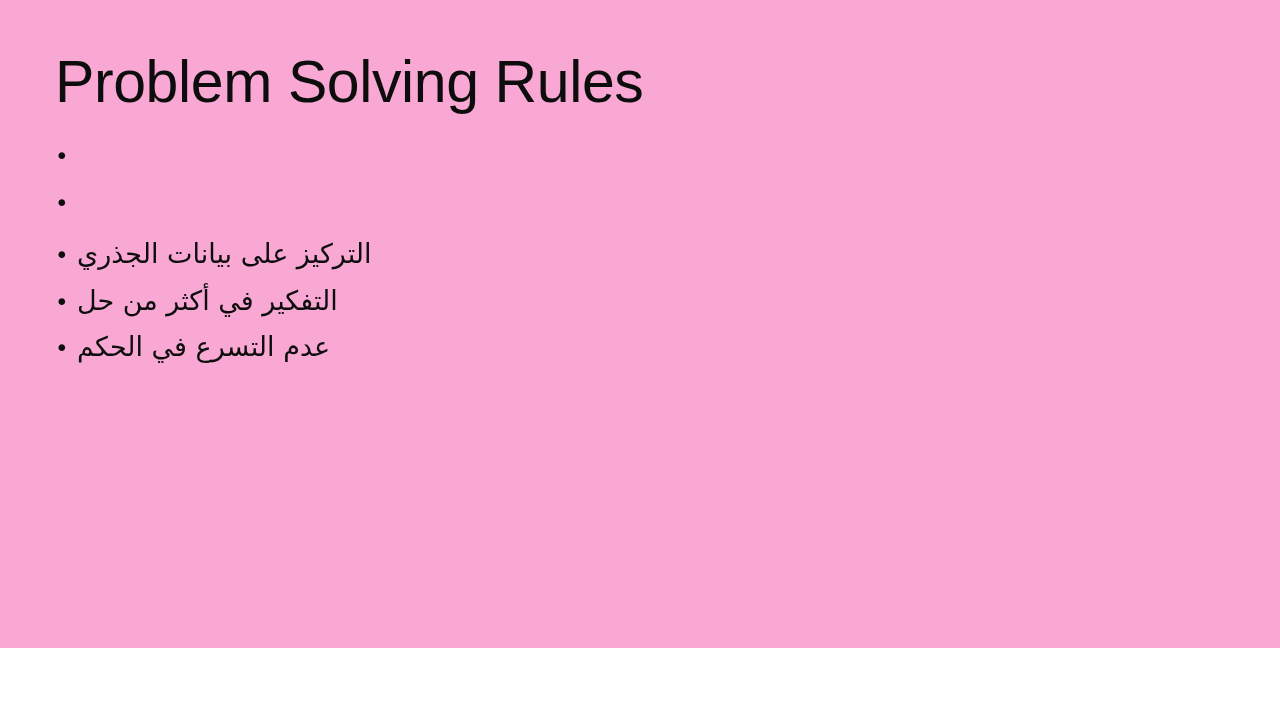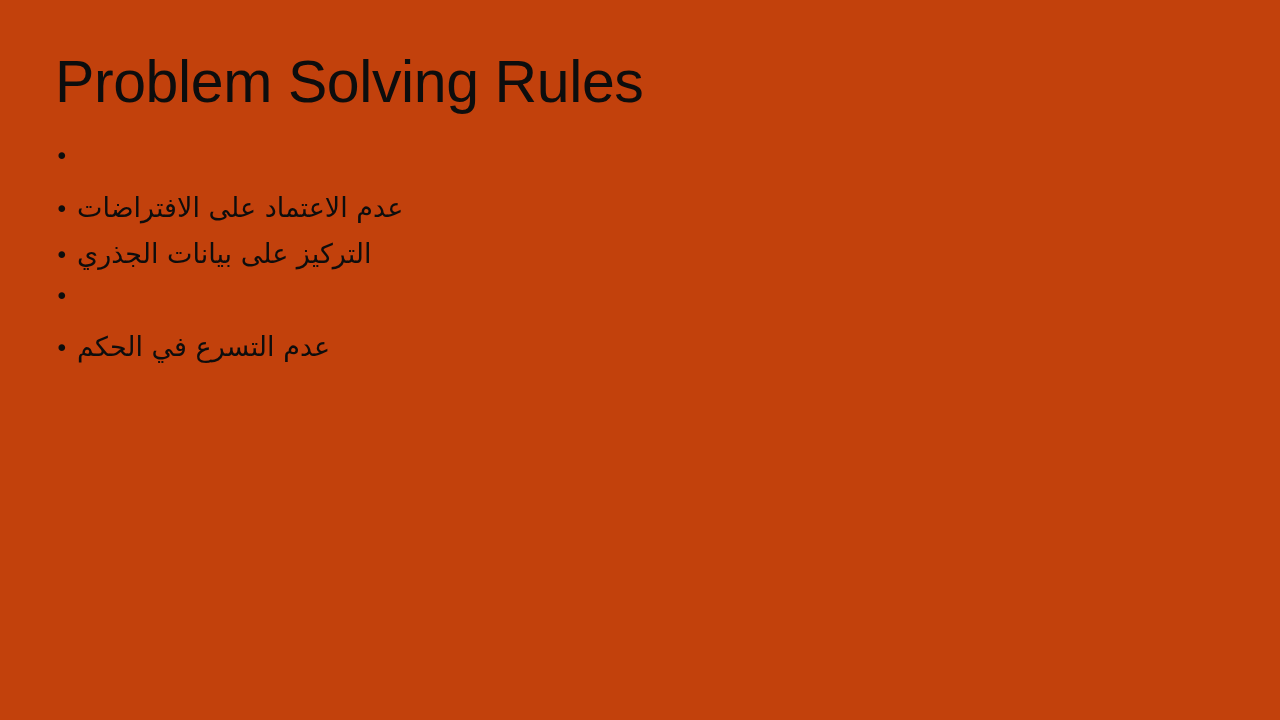--- a/index.html
+++ b/index.html
@@ -11,22 +11,22 @@
 
   body {
     font-family: "Liberation Sans", "DejaVu Sans", sans-serif;
     -webkit-font-smoothing: antialiased;
   }
 
   
   .slide {
     position: relative;
     width: 1280px;
-    height: 720px;
-    background: #c2410c;
+    height: 648px;
+    background: #f9a8d4;
     overflow: hidden;
     box-sizing: border-box;
   }
 
   
   .slide-title {
     position: absolute;
     left: 55px;
     top: 52px;
     width: 1100px;
@@ -92,30 +92,30 @@
   <h1 class="slide-title">Problem Solving Rules</h1>
 
   <ul class="body-list">
 
     <li class="body-item">
       <span class="bullet-marker">•</span>
     </li>
 
     <li class="body-item">
       <span class="bullet-marker">•</span>
-      <span class="bullet-text">عدم الاعتماد على الافتراضات</span>
     </li>
 
     <li class="body-item">
       <span class="bullet-marker">•</span>
       <span class="bullet-text">التركيز على بيانات الجذري</span>
     </li>
 
     <li class="body-item">
       <span class="bullet-marker">•</span>
+      <span class="bullet-text">التفكير في أكثر من حل</span>
     </li>
 
     <li class="body-item">
       <span class="bullet-marker">•</span>
       <span class="bullet-text">عدم التسرع في الحكم</span>
     </li>
 
   </ul>
 
 </div>

